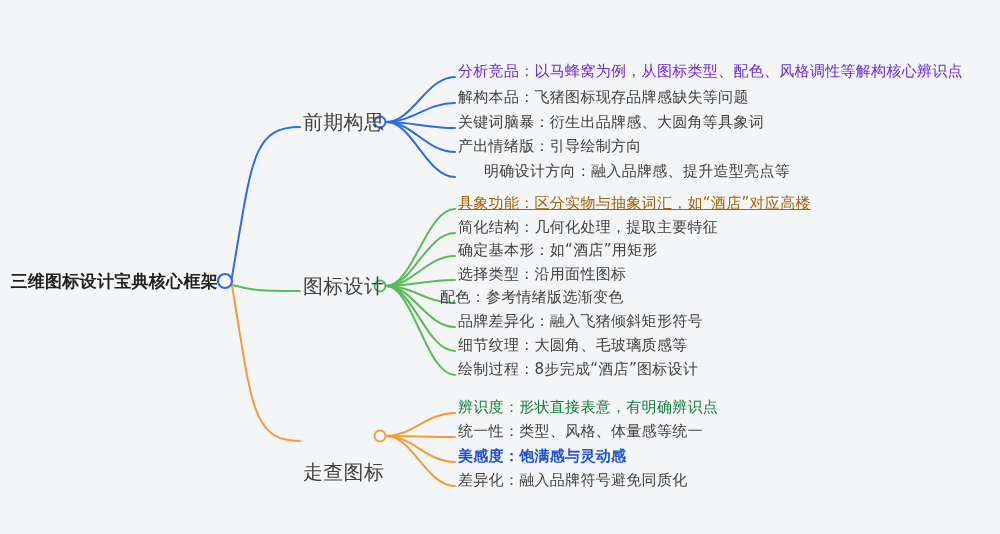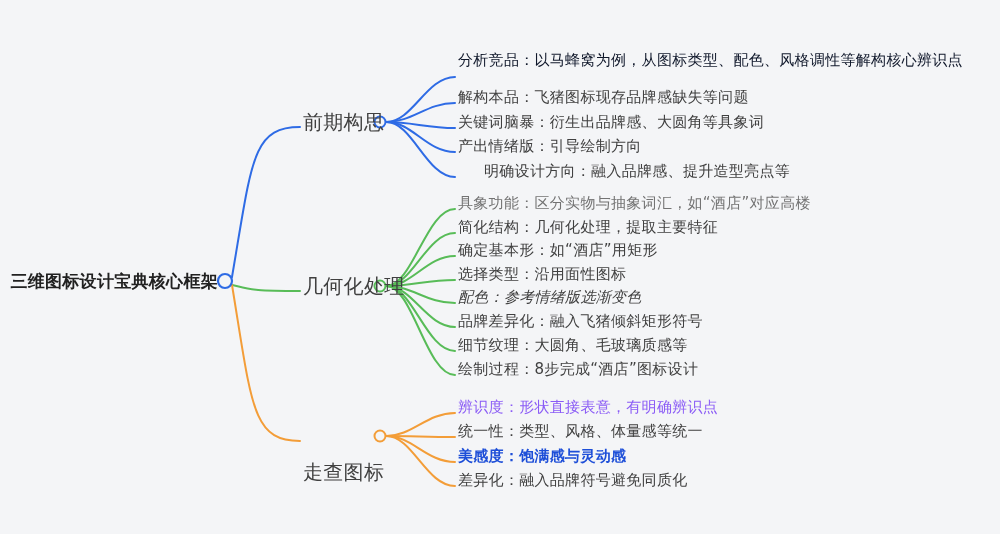--- a/index.html
+++ b/index.html
@@ -53,33 +53,33 @@
       <circle cx="380" cy="286" r="5.5" fill="#F4F5F7" stroke="#58BC58" stroke-width="2"></circle>
       <path d="M 232 285 C 252 406.68, 252 441, 300 441" fill="none" stroke="#F39D38" stroke-width="2" stroke-linecap="round"></path>
       <path d="M 386.5 436 C 412.5 436, 426.5 413, 455 413" fill="none" stroke="#F39D38" stroke-width="2" stroke-linecap="round"></path>
       <path d="M 386.5 436 C 412.5 436, 426.5 437, 455 437" fill="none" stroke="#F39D38" stroke-width="2" stroke-linecap="round"></path>
       <path d="M 386.5 436 C 412.5 436, 426.5 462, 455 462" fill="none" stroke="#F39D38" stroke-width="2" stroke-linecap="round"></path>
       <path d="M 386.5 436 C 412.5 436, 426.5 486, 455 486" fill="none" stroke="#F39D38" stroke-width="2" stroke-linecap="round"></path>
       <circle cx="380" cy="436" r="5.5" fill="#F4F5F7" stroke="#F39D38" stroke-width="2"></circle>
       <circle cx="225" cy="281" r="7" fill="#F4F5F7" stroke="#2E6BE5" stroke-width="2.2"></circle>
     </svg>
     <div class="node-label branch-label" style="left: 303px; top: 122px; color: rgb(64, 64, 64);">前期构思</div>
-    <div class="node-label child-label" style="left: 458px; top: 60px; color: #0f172a; text-align: right;">分析竞品：以马蜂窝为例，从图标类型、配色、风格调性等解构核心辨识点</div>
+    <div class="node-label child-label" style="left: 458px; top: 71px; color: #6d28d9; text-align: right;">分析竞品：以马蜂窝为例，从图标类型、配色、风格调性等解构核心辨识点</div>
     <div class="node-label child-label" style="left: 458px; top: 97px; color: rgb(64, 64, 64);">解构本品：飞猪图标现存品牌感缺失等问题</div>
     <div class="node-label child-label" style="left: 458px; top: 122px; color: rgb(64, 64, 64);">关键词脑暴：衍生出品牌感、大圆角等具象词</div>
     <div class="node-label child-label" style="left: 458px; top: 146px; color: rgb(64, 64, 64);">产出情绪版：引导绘制方向</div>
     <div class="node-label child-label" style="left: 484px; top: 171px; color: rgb(64, 64, 64);">明确设计方向：融入品牌感、提升造型亮点等</div>
-    <div class="node-label branch-label" style="left: 303px; top: 286px; color: rgb(64, 64, 64);">几何化处理</div>
-    <div class="node-label child-label" style="left: 458px; top: 203px; color: #737373;">具象功能：区分实物与抽象词汇，如“酒店”对应高楼</div>
+    <div class="node-label branch-label" style="left: 303px; top: 286px; color: rgb(64, 64, 64);">图标设计</div>
+    <div class="node-label child-label" style="left: 458px; top: 203px; color: #a16207; text-decoration: underline;">具象功能：区分实物与抽象词汇，如“酒店”对应高楼</div>
     <div class="node-label child-label" style="left: 458px; top: 227px; color: rgb(64, 64, 64);">简化结构：几何化处理，提取主要特征</div>
     <div class="node-label child-label" style="left: 458px; top: 250px; color: rgb(64, 64, 64);">确定基本形：如“酒店”用矩形</div>
     <div class="node-label child-label" style="left: 458px; top: 274px; color: rgb(64, 64, 64);">选择类型：沿用面性图标</div>
-    <div class="node-label child-label" style="left: 458px; top: 297px; color: rgb(64, 64, 64); font-style: italic;">配色：参考情绪版选渐变色</div>
+    <div class="node-label child-label" style="left: 440px; top: 297px; color: rgb(64, 64, 64);">配色：参考情绪版选渐变色</div>
     <div class="node-label child-label" style="left: 458px; top: 321px; color: rgb(64, 64, 64);">品牌差异化：融入飞猪倾斜矩形符号</div>
     <div class="node-label child-label" style="left: 458px; top: 345px; color: rgb(64, 64, 64);">细节纹理：大圆角、毛玻璃质感等</div>
     <div class="node-label child-label" style="left: 458px; top: 369px; color: rgb(64, 64, 64);">绘制过程：8步完成“酒店”图标设计</div>
     <div class="node-label branch-label" style="left: 303px; top: 436px; color: rgb(64, 64, 64); margin-top: 36px;">走查图标</div>
-    <div class="node-label child-label" style="left: 458px; top: 407px; color: #8b5cf6;">辨识度：形状直接表意，有明确辨识点</div>
+    <div class="node-label child-label" style="left: 458px; top: 407px; color: #15803d;">辨识度：形状直接表意，有明确辨识点</div>
     <div class="node-label child-label" style="left: 458px; top: 431px; color: rgb(64, 64, 64);">统一性：类型、风格、体量感等统一</div>
     <div class="node-label child-label" style="left: 458px; top: 456px; color: #1d4ed8; font-weight: bold;">美感度：饱满感与灵动感</div>
     <div class="node-label child-label" style="left: 458px; top: 480px; color: rgb(64, 64, 64);">差异化：融入品牌符号避免同质化</div>
     <div class="node-label root-label" style="right: 782px; top: 281px; color: rgb(33, 33, 33); margin-left: 44px;">三维图标设计宝典核心框架</div>
   </div>
 
 </body></html>

